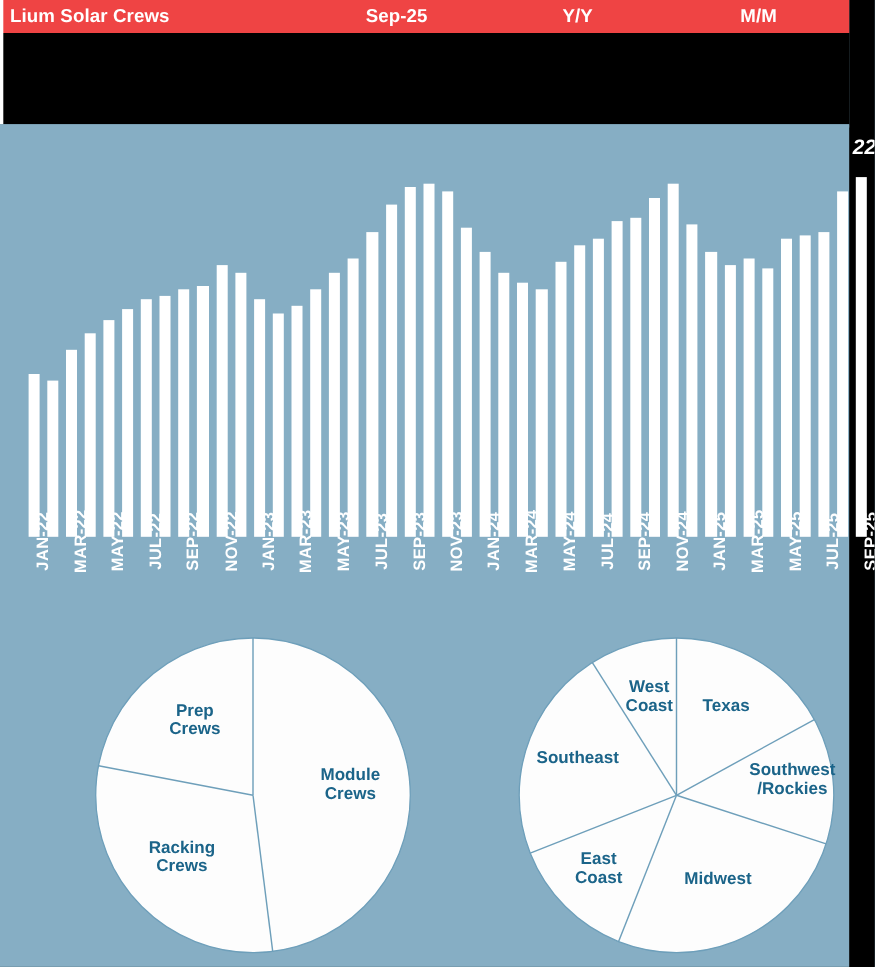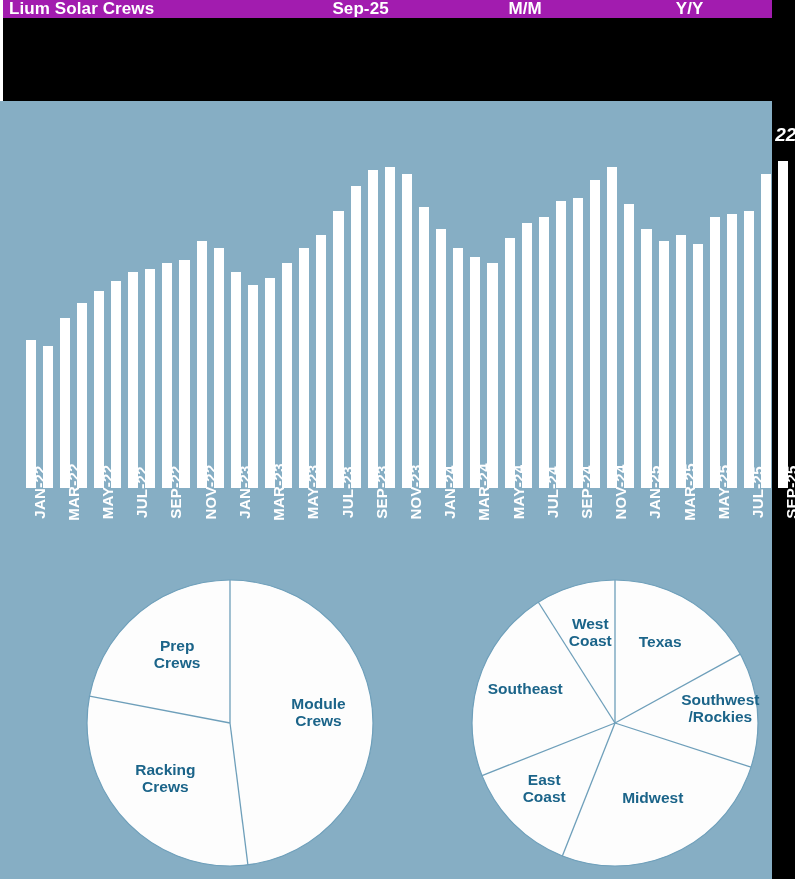--- a/index.html
+++ b/index.html
@@ -6,21 +6,21 @@
   body{width:795px;height:879px;overflow:hidden;
        font-family:"Liberation Sans","DejaVu Sans",sans-serif;}
 
   #root{position:relative;width:795px;height:879px;background:#000;}
 
   
   #stage{position:absolute;left:0;top:0;width:772px;height:879px;background:#86AEC4;}
 
   
   #summary-table{position:absolute;left:0;top:0;width:772px;}
-  .tbl-head{display:flex;align-items:center;height:18px;background:#a21caf;
+  .tbl-head{display:flex;align-items:center;height:30px;background:#ef4444;
             border-left:3px solid #ffffff; box-sizing:border-box;}
   .tbl-head .cell{color:#ffffff;font-weight:bold;font-size:17px;letter-spacing:.1px;}
   .c-name{width:270px;padding-left:6px;text-align:left;}
   .c-val{width:165px;text-align:center;}
   .c-mm{width:165px;text-align:center;}
   .c-yy{width:165px;text-align:center;}
 
   .tbl-body{background:#000000;border-left:3px solid #ffffff;box-sizing:border-box;
             padding-top:2px;padding-bottom:3px;}
   .tbl-row{display:flex;align-items:center;height:26px;}
@@ -54,22 +54,22 @@
 </head>
 <body>
 
 <div id="root">
   <div id="stage">
 
     <div id="summary-table">
       <div class="tbl-head">
         <div class="cell c-name">Lium Solar Crews</div>
         <div class="cell c-val">Sep-25</div>
+        <div class="cell c-yy">Y/Y</div>
         <div class="cell c-mm">M/M</div>
-        <div class="cell c-yy">Y/Y</div>
       </div>
       <div class="tbl-body">
         <div class="tbl-row">
           <div class="cell c-name"></div>
           <div class="cell c-val"></div>
           <div class="cell c-mm"></div>
           <div class="cell c-yy"></div>
         </div>
         <div class="tbl-row">
           <div class="cell c-name"></div>

